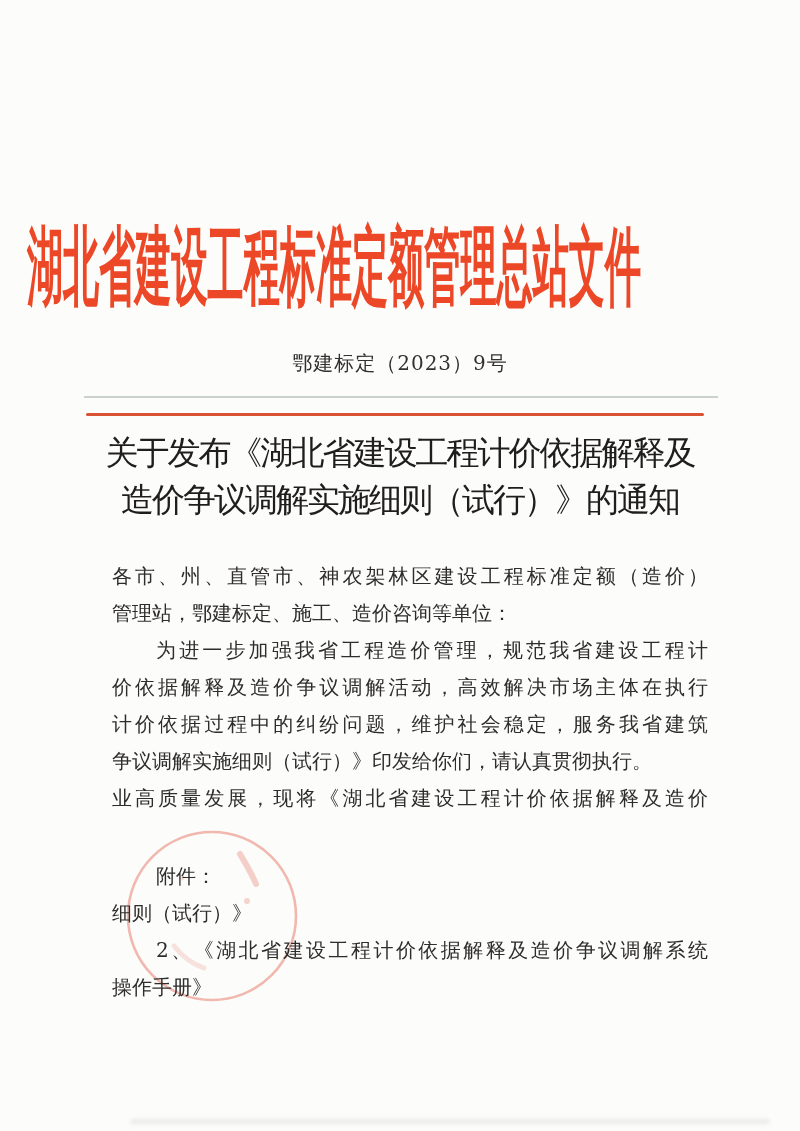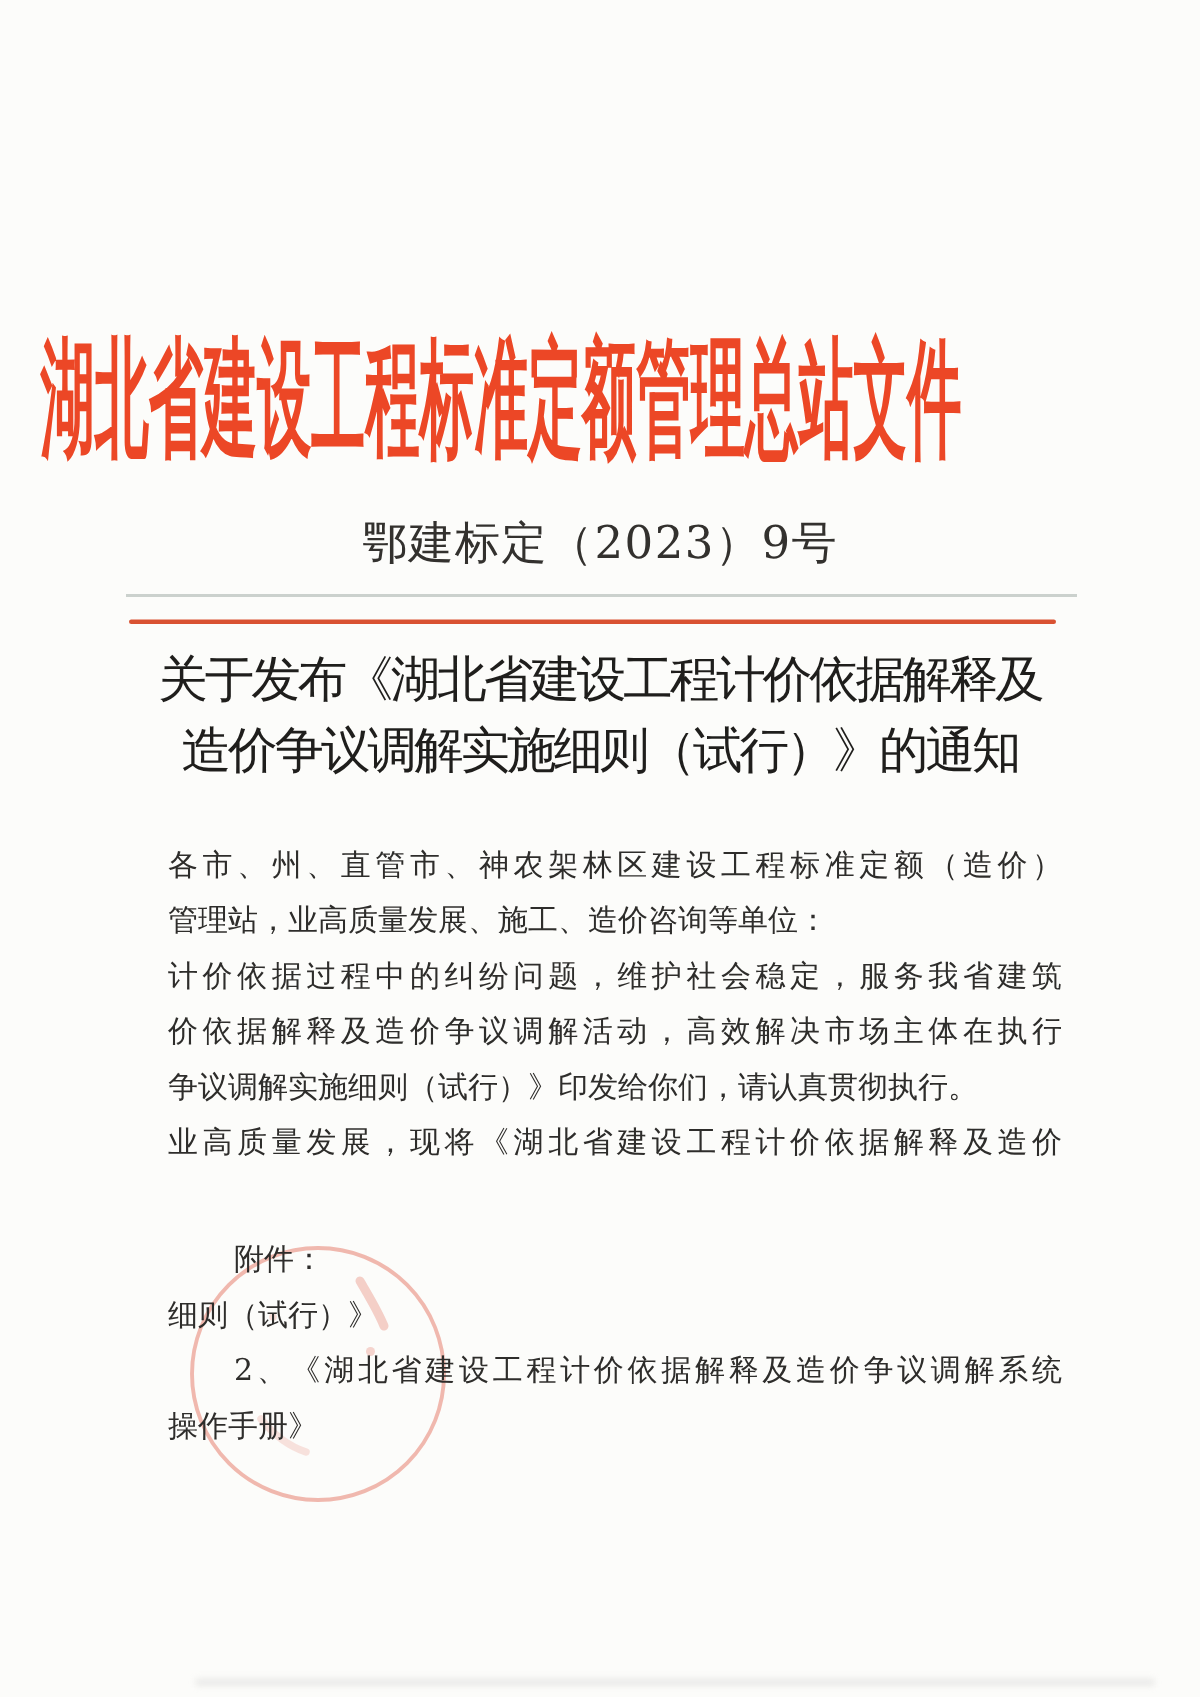--- a/index.html
+++ b/index.html
@@ -23,21 +23,21 @@
     white-space: nowrap;
     transform: scaleX(0.42);
     transform-origin: center top;
     letter-spacing: 0;
   }
 
   
   .doc-number {
     position: absolute; top: 348px; left: 0; width: 800px;
     text-align: center;
-    font-size: 30px; line-height: 30px;
+    font-size: 20px; line-height: 30px;
     color: #33312e; letter-spacing: 1px;
   }
 
   
   .hairline {
     position: absolute; top: 396px; left: 84px;
     width: 634px; height: 1.5px;
     background: rgba(130,145,138,0.40);
   }
   .red-divider {
@@ -102,23 +102,24 @@
   <svg class="seal" viewBox="0 0 180 180" xmlns="http://www.w3.org/2000/svg">
     <circle cx="90" cy="90" r="84" fill="none" stroke="rgba(223,90,70,0.42)" stroke-width="2.6"></circle>
     <path d="M118 28 C 125 40, 130 48, 134 58" fill="none" stroke="rgba(223,90,70,0.28)" stroke-width="6" stroke-linecap="round"></path>
     <path d="M52 120 C 60 130, 70 138, 82 142" fill="none" stroke="rgba(223,90,70,0.16)" stroke-width="5" stroke-linecap="round"></path>
     <circle cx="125" cy="75" r="3" fill="rgba(223,90,70,0.25)"></circle>
     <circle cx="60" cy="52" r="2.5" fill="rgba(223,90,70,0.20)"></circle>
   </svg>
 
   <div class="body-text">
     <div class="ln jl">各市、州、直管市、神农架林区建设工程标准定额（造价）</div>
-    <div class="ln">管理站，业高质量发展、施工、造价咨询等单位：</div>
+    <div class="ln">管理站，鄂建标定、施工、造价咨询等单位：</div>
+    <div class="ln jl ind">为进一步加强我省工程造价管理，规范我省建设工程计</div>
+    <div class="ln jl">价依据解释及造价争议调解活动，高效解决市场主体在执行</div>
     <div class="ln jl">计价依据过程中的纠纷问题，维护社会稳定，服务我省建筑</div>
-    <div class="ln jl">价依据解释及造价争议调解活动，高效解决市场主体在执行</div>
     <div class="ln nw">争议调解实施细则（试行）》印发给你们，请认真贯彻执行。</div>
     <div class="ln jl">业高质量发展，现将《湖北省建设工程计价依据解释及造价</div>
     <div class="ln ind gap">附件：</div>
     <div class="ln">细则（试行）》</div>
     <div class="ln jl ind">2、《湖北省建设工程计价依据解释及造价争议调解系统</div>
     <div class="ln">操作手册》</div>
   </div>
 
   <div class="scan-shadow"></div>
 

